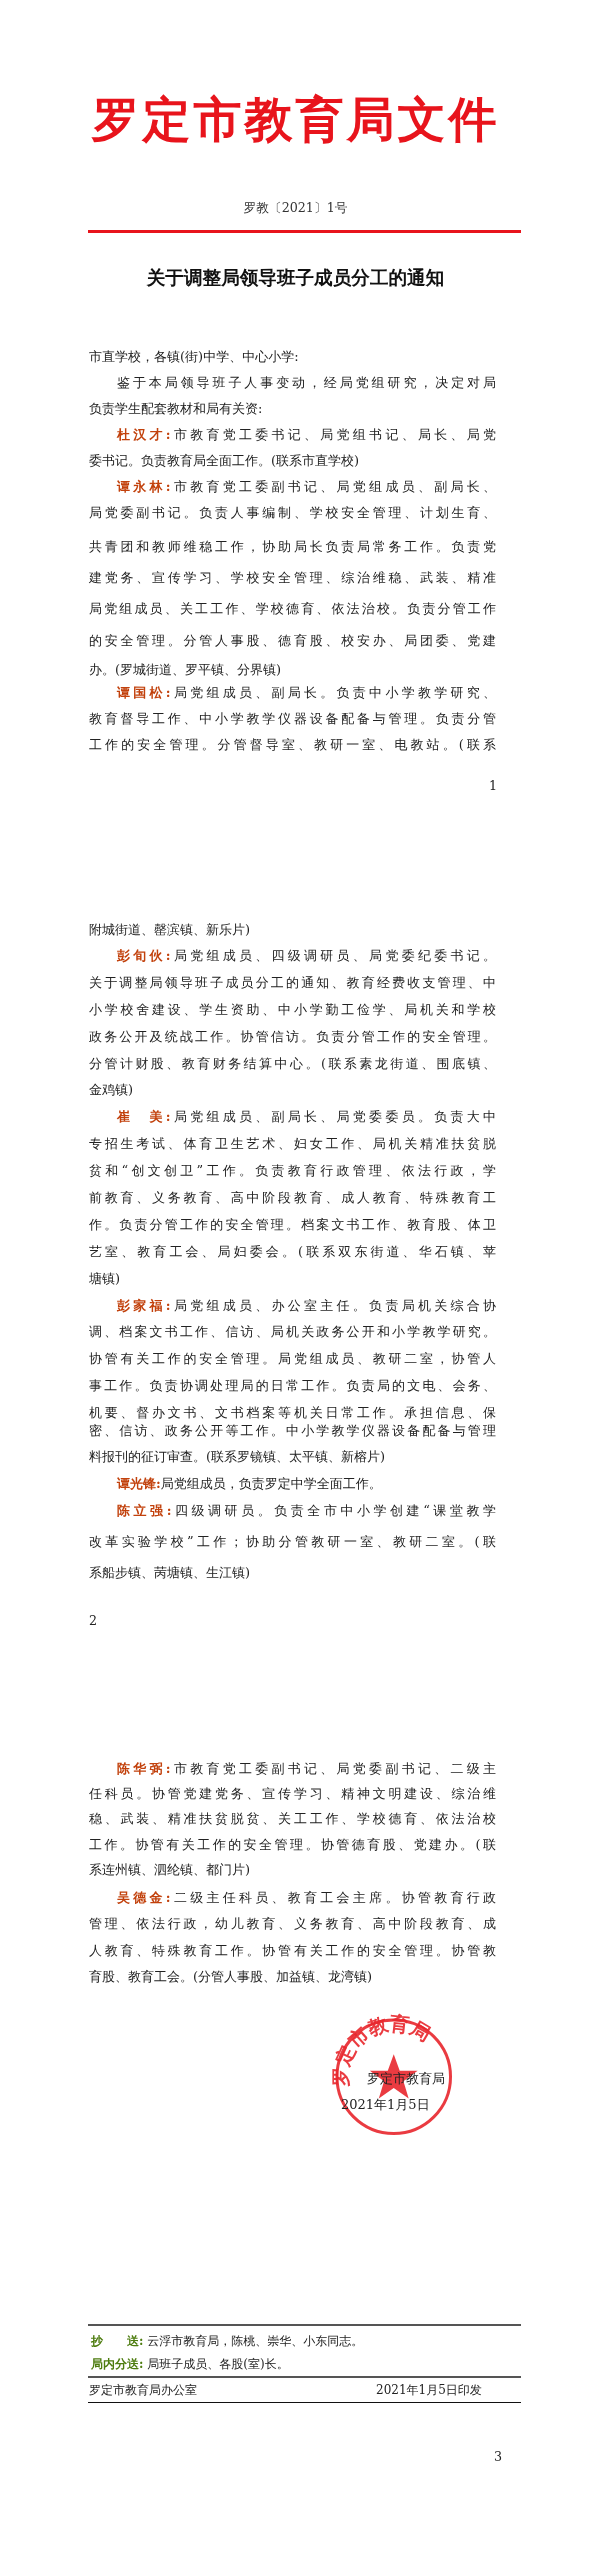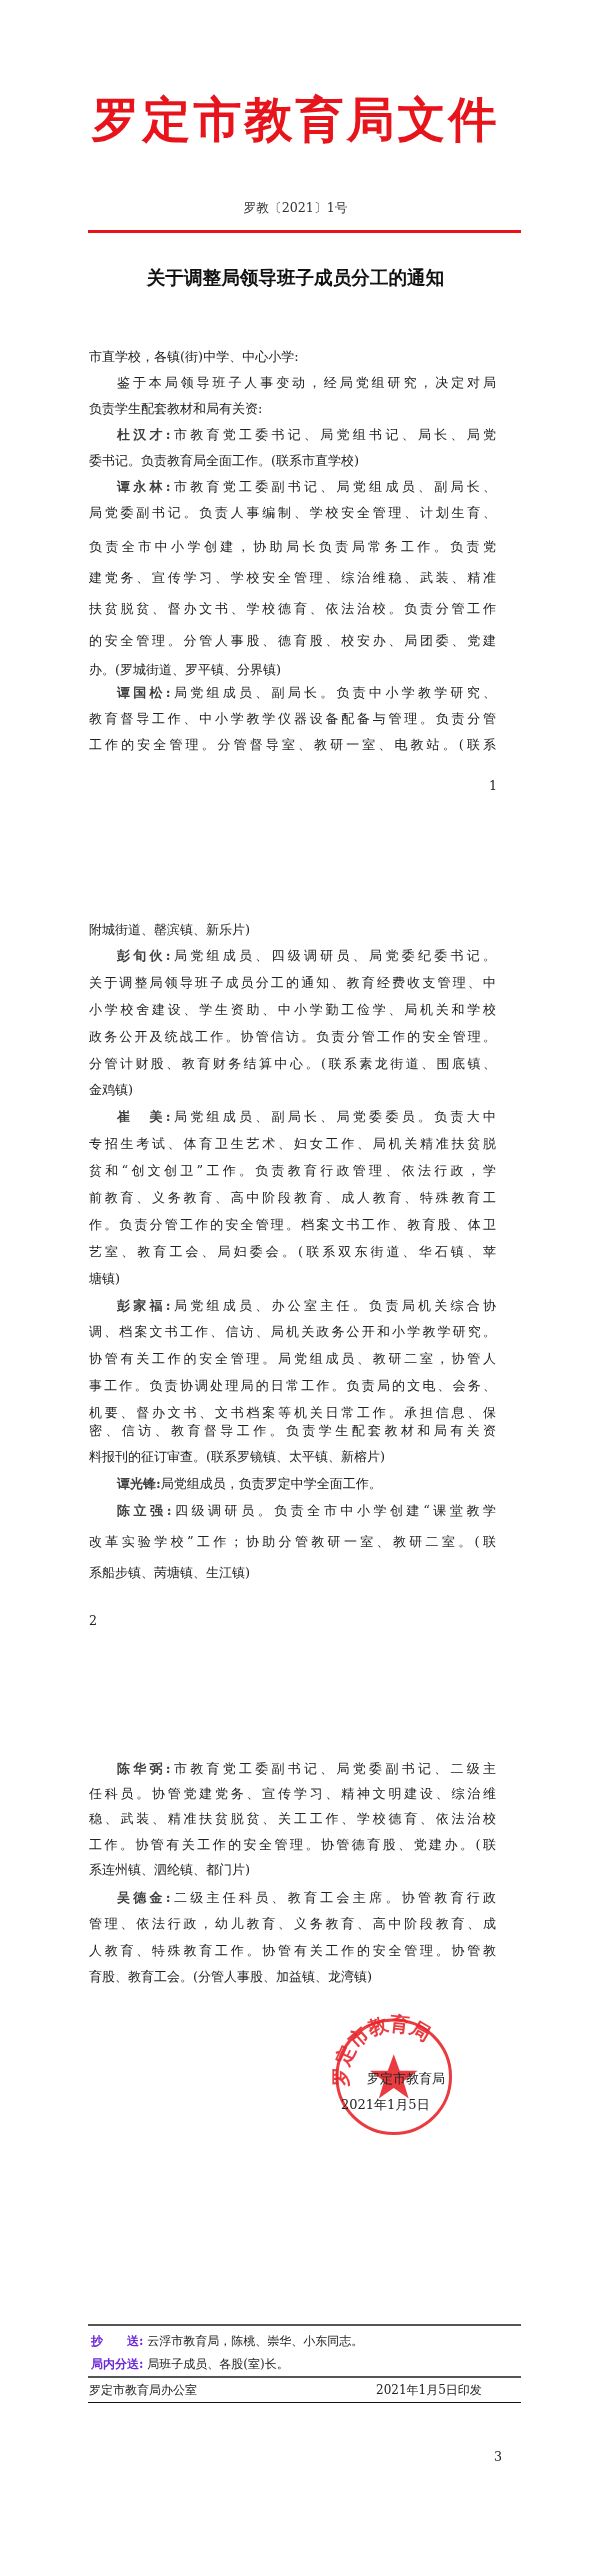--- a/index.html
+++ b/index.html
@@ -9,49 +9,49 @@
   .masthead { left: 0; width: 591px; top: 88px; text-align: center;
               font-size: 48px; font-weight: bold; color: #e8141c; letter-spacing: 3px;
               font-family: "DejaVu Sans", "Liberation Sans", sans-serif; }
   .docnum { left: 0; width: 591px; top: 200px; text-align: center; font-size: 12.7px; color: #333; }
   .redline { left: 88px; width: 433px; top: 230px; height: 3px; background: #e8141c; }
   .doc-title { left: 0; width: 591px; top: 265px; text-align: center; font-size: 18.6px; font-weight: bold; color: #111; }
   .line { left: 89px; width: 407px; font-size: 13px; line-height: 18px; color: #222;
           text-align: justify; text-align-last: justify; }
   .line.last { text-align-last: left; }
   .line.indent { left: 117px; width: 379px; }
-  .name { font-weight: bold; color: #404040; }
+  .name { font-weight: bold; color: #c2410c; }
   .pageno { font-size: 12.7px; color: #222; }
   .stamp { left: 328px; top: 2011px; width: 127px; height: 127px; }
   .sign { font-size: 13px; color: #222; }
   .rule { left: 88px; width: 433px; height: 1.5px; background: #555; }
   .rule.thin { height: 0.7px; background: #111; }
   .ft { font-size: 12px; color: #222; }
-  .ft b { color: #6d28d9; }
+  .ft b { color: #4d7c0f; }
 </style>
 </head>
 <body>
 
 <div class="abs masthead">罗定市教育局文件</div>
 <div class="abs docnum">罗教〔2021〕1号</div>
 <div class="abs redline"></div>
 <div class="abs doc-title">关于调整局领导班子成员分工的通知</div>
 
 <div class="abs line last" style="top:348px">市直学校，各镇(街)中学、中心小学:</div>
 <div class="abs line indent" style="top:374px">鉴于本局领导班子人事变动，经局党组研究，决定对局</div>
 <div class="abs line last" style="top:400px">负责学生配套教材和局有关资:</div>
 
 <div class="abs line indent" style="top:426px"><span class="name">杜汉才:</span><span>市教育党工委书记、局党组书记、局长、局党</span></div>
 <div class="abs line last" style="top:452px">委书记。负责教育局全面工作。(联系市直学校)</div>
 
 <div class="abs line indent" style="top:478px"><span class="name">谭永林:</span><span>市教育党工委副书记、局党组成员、副局长、</span></div>
 <div class="abs line" style="top:504px">局党委副书记。负责人事编制、学校安全管理、计划生育、</div>
-<div class="abs line" style="top:538px">负责全市中小学创建，协助局长负责局常务工作。负责党</div>
+<div class="abs line" style="top:538px">共青团和教师维稳工作，协助局长负责局常务工作。负责党</div>
 <div class="abs line" style="top:569px">建党务、宣传学习、学校安全管理、综治维稳、武装、精准</div>
-<div class="abs line" style="top:600px">扶贫脱贫、督办文书、学校德育、依法治校。负责分管工作</div>
+<div class="abs line" style="top:600px">局党组成员、关工工作、学校德育、依法治校。负责分管工作</div>
 <div class="abs line" style="top:632px">的安全管理。分管人事股、德育股、校安办、局团委、党建</div>
 <div class="abs line last" style="top:661px">办。(罗城街道、罗平镇、分界镇)</div>
 
 <div class="abs line indent" style="top:684px"><span class="name">谭国松:</span><span>局党组成员、副局长。负责中小学教学研究、</span></div>
 <div class="abs line" style="top:710px">教育督导工作、中小学教学仪器设备配备与管理。负责分管</div>
 <div class="abs line" style="top:736px">工作的安全管理。分管督导室、教研一室、电教站。(联系</div>
 
 <div class="abs pageno" style="left:489px;top:778px">1</div>
 
 <div class="abs line last" style="top:921px">附城街道、罄滨镇、新乐片)</div>
@@ -70,21 +70,21 @@
 <div class="abs line" style="top:1216px">作。负责分管工作的安全管理。档案文书工作、教育股、体卫</div>
 <div class="abs line" style="top:1243px">艺室、教育工会、局妇委会。(联系双东街道、华石镇、苹</div>
 <div class="abs line last" style="top:1270px">塘镇)</div>
 
 <div class="abs line indent" style="top:1297px"><span class="name">彭家福:</span><span>局党组成员、办公室主任。负责局机关综合协</span></div>
 <div class="abs line" style="top:1323px">调、档案文书工作、信访、局机关政务公开和小学教学研究。</div>
 <div class="abs line" style="top:1350px">协管有关工作的安全管理。局党组成员、教研二室，协管人</div>
 <div class="abs line" style="top:1377px">事工作。负责协调处理局的日常工作。负责局的文电、会务、</div>
 <div class="abs line" style="top:1404px">机要、督办文书、文书档案等机关日常工作。承担信息、保</div>
 
-<div class="abs line" style="top:1422px">密、信访、教育督导工作。负责学生配套教材和局有关资</div>
+<div class="abs line" style="top:1422px">密、信访、政务公开等工作。中小学教学仪器设备配备与管理</div>
 <div class="abs line last" style="top:1448px">料报刊的征订审查。(联系罗镜镇、太平镇、新榕片)</div>
 
 <div class="abs line indent last" style="top:1475px"><span class="name">谭光锋:</span><span>局党组成员，负责罗定中学全面工作。</span></div>
 
 <div class="abs line indent" style="top:1502px"><span class="name">陈立强:</span><span>四级调研员。负责全市中小学创建“课堂教学</span></div>
 <div class="abs line" style="top:1533px">改革实验学校”工作；协助分管教研一室、教研二室。(联</div>
 <div class="abs line last" style="top:1564px">系船步镇、苪塘镇、生江镇)</div>
 
 <div class="abs pageno" style="left:89px;top:1613px">2</div>
 

